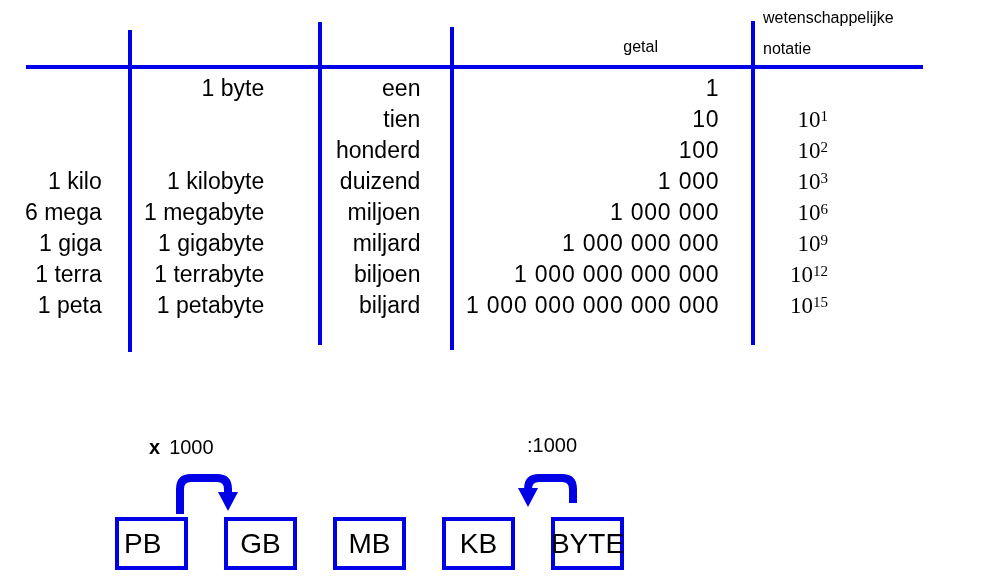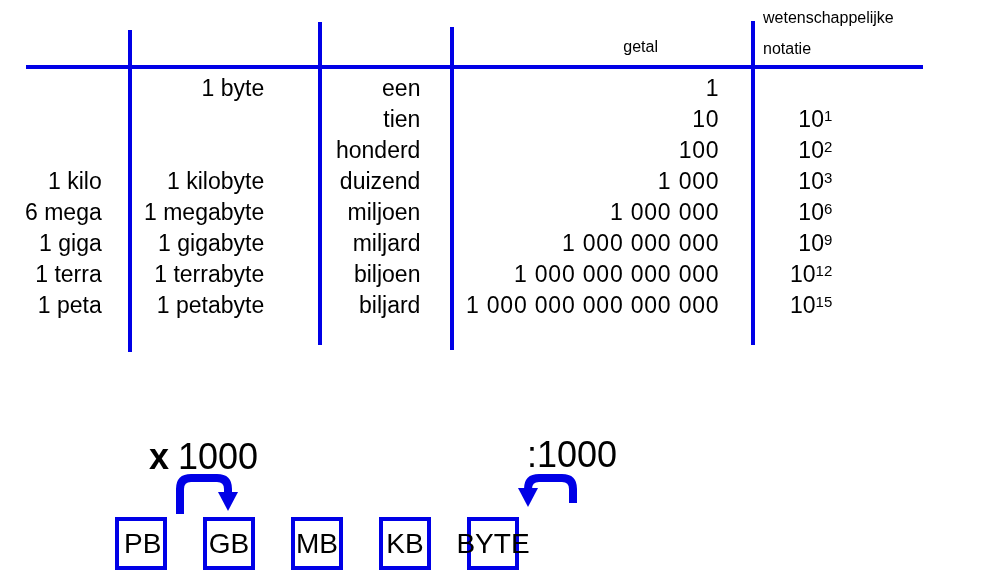--- a/index.html
+++ b/index.html
@@ -16,34 +16,34 @@
   .hdr-getal { left:558px; top:31px; width:100px; text-align:right; }
   .hdr-notatie { left:763px; top:2px; }
 
   .col { position:absolute; top:73px; font-size:23px; white-space:nowrap;text-align:right; }
   .col .cell { height:31px; line-height:31px; }
   .col .cell sup { font-size:15px; line-height:0; vertical-align:6px; }
   .col-prefix { left:25px; }
   .col-unit   { left:144px; }
   .col-name   { left:336px; }
   .col-getal  { left:466px; letter-spacing:0.8px; }
-  .col-not    { left:790px; }
+  .col-not    { left:790px;font-family:Liberation Serif, serif; }
 
-  .arrow-label { position:absolute; font-size:36px; white-space:nowrap;text-align:right; }
+  .arrow-label { position:absolute; font-size:20px; white-space:nowrap;text-align:right; }
   .mul-label { left:149px; top:436px; }
   .mul-label .op { font-weight:bold; margin-right:9px; }
   .div-label { left:527px; top:434px; }
 
   .arrow-svg { position:absolute; }
   .arrow1 { left:161px; top:467px; }
   .arrow2 { left:503px; top:467px; }
 
   .boxes { position:absolute; left:115px; top:517px; display:flex; gap:36px; }
   .unit-box {
-    box-sizing:border-box; width:52px; height:53px; border:4px solid var(--accent);
+    box-sizing:border-box; width:73px; height:53px; border:4px solid var(--accent);
     background:var(--bg); display:flex; align-items:center; justify-content:center;
     font-size:28px; white-space:nowrap; overflow:visible;
   }
   .unit-box.align-left { justify-content:flex-start; padding-left:5px; }
 </style>
 </head>
 <body>
 
 <div class="canvas">
 

